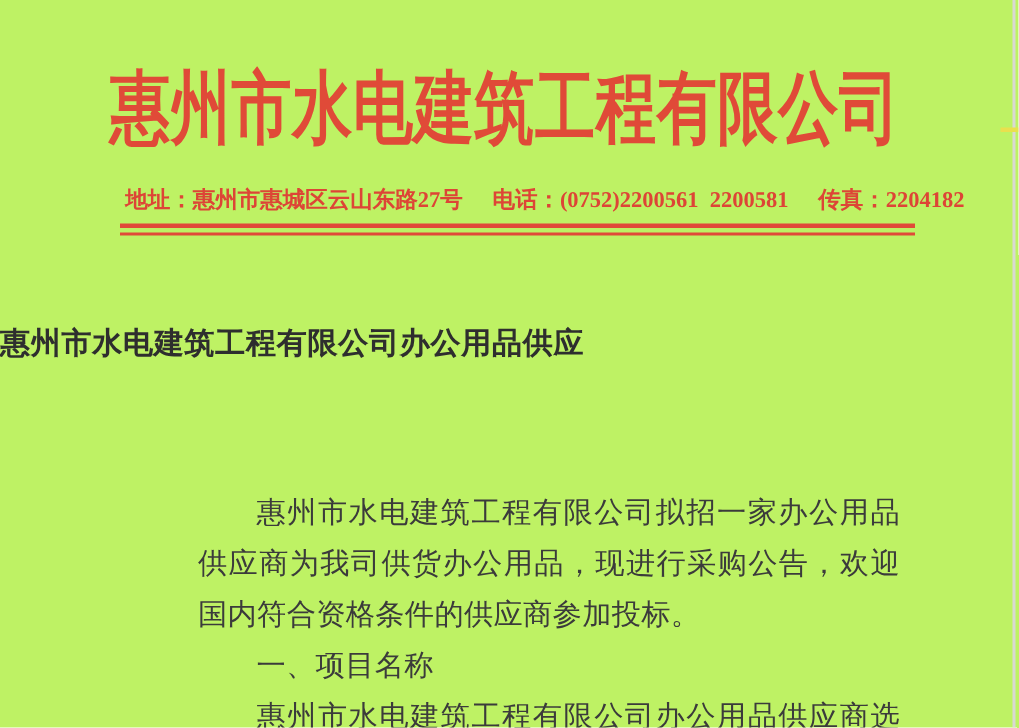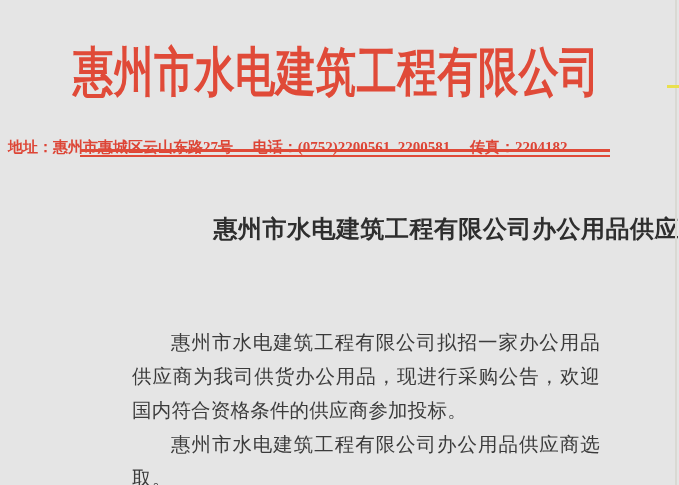--- a/index.html
+++ b/index.html
@@ -7,21 +7,21 @@
   body {
     width: 679px;
     height: 485px;
     position: relative;
     overflow: hidden;
     font-family: "Liberation Serif", serif;
   }
   .page {
     position: absolute;
     inset: 0;
-    background: #e5e5e5;
+    background: #bef264;
   }
   
   .company-name {
     position: absolute;
     top: 36px;
     left: 0;
     right: 6px;
     text-align: center;
     font-size: 40px;
     font-weight: 700;
@@ -29,46 +29,45 @@
     color: #e04a38;
     transform: scaleY(1.32);
     transform-origin: top center;
     white-space: nowrap;
   }
   .contact-line {
     position: absolute;
     top: 124px;
     left: 0;
     right: 28px;
-    text-align: left;
+    text-align: right;
     font-size: 15px;
     font-weight: 700;
     color: #dd4536;
     white-space: nowrap;
-    margin-top: 14px;
   }
   .contact-line span { white-space: pre; }
   .contact-line .seg { margin: 0 8px; }
   .double-rule {
     position: absolute;
     top: 149px;
     left: 80px;
     width: 530px;
     height: 8px;
     border-top: 3px solid #e04a38;
     border-bottom: 2px solid #e04a38;
   }
   
   .doc-title {
     position: absolute;
     top: 209px;
     left: 0;
     right: 0;
-    text-align: right;
-    font-size: 24px;
+    text-align: left;
+    font-size: 20px;
     font-weight: 700;
     line-height: 40px;
     letter-spacing: 0.5px;
     color: #2e2e2e;
   }
   
   .doc-body {
     position: absolute;
     top: 326px;
     left: 86px;
@@ -115,19 +114,20 @@
   </div>
 
   <div class="double-rule"></div>
 
   <div class="doc-title">
     <div>惠州市水电建筑工程有限公司办公用品供应</div>
   </div>
 
   <div class="doc-body">
     <p>惠州市水电建筑工程有限公司拟招一家办公用品供应商为我司供货办公用品，现进行采购公告，欢迎国内符合资格条件的供应商参加投标。</p>
+    <p>一、项目名称</p>
     <p>惠州市水电建筑工程有限公司办公用品供应商选取。</p>
   </div>
 
   <div class="page-edge-line"></div>
   <div class="highlight-mark"></div>
 
 </div>
 
 </body></html>

